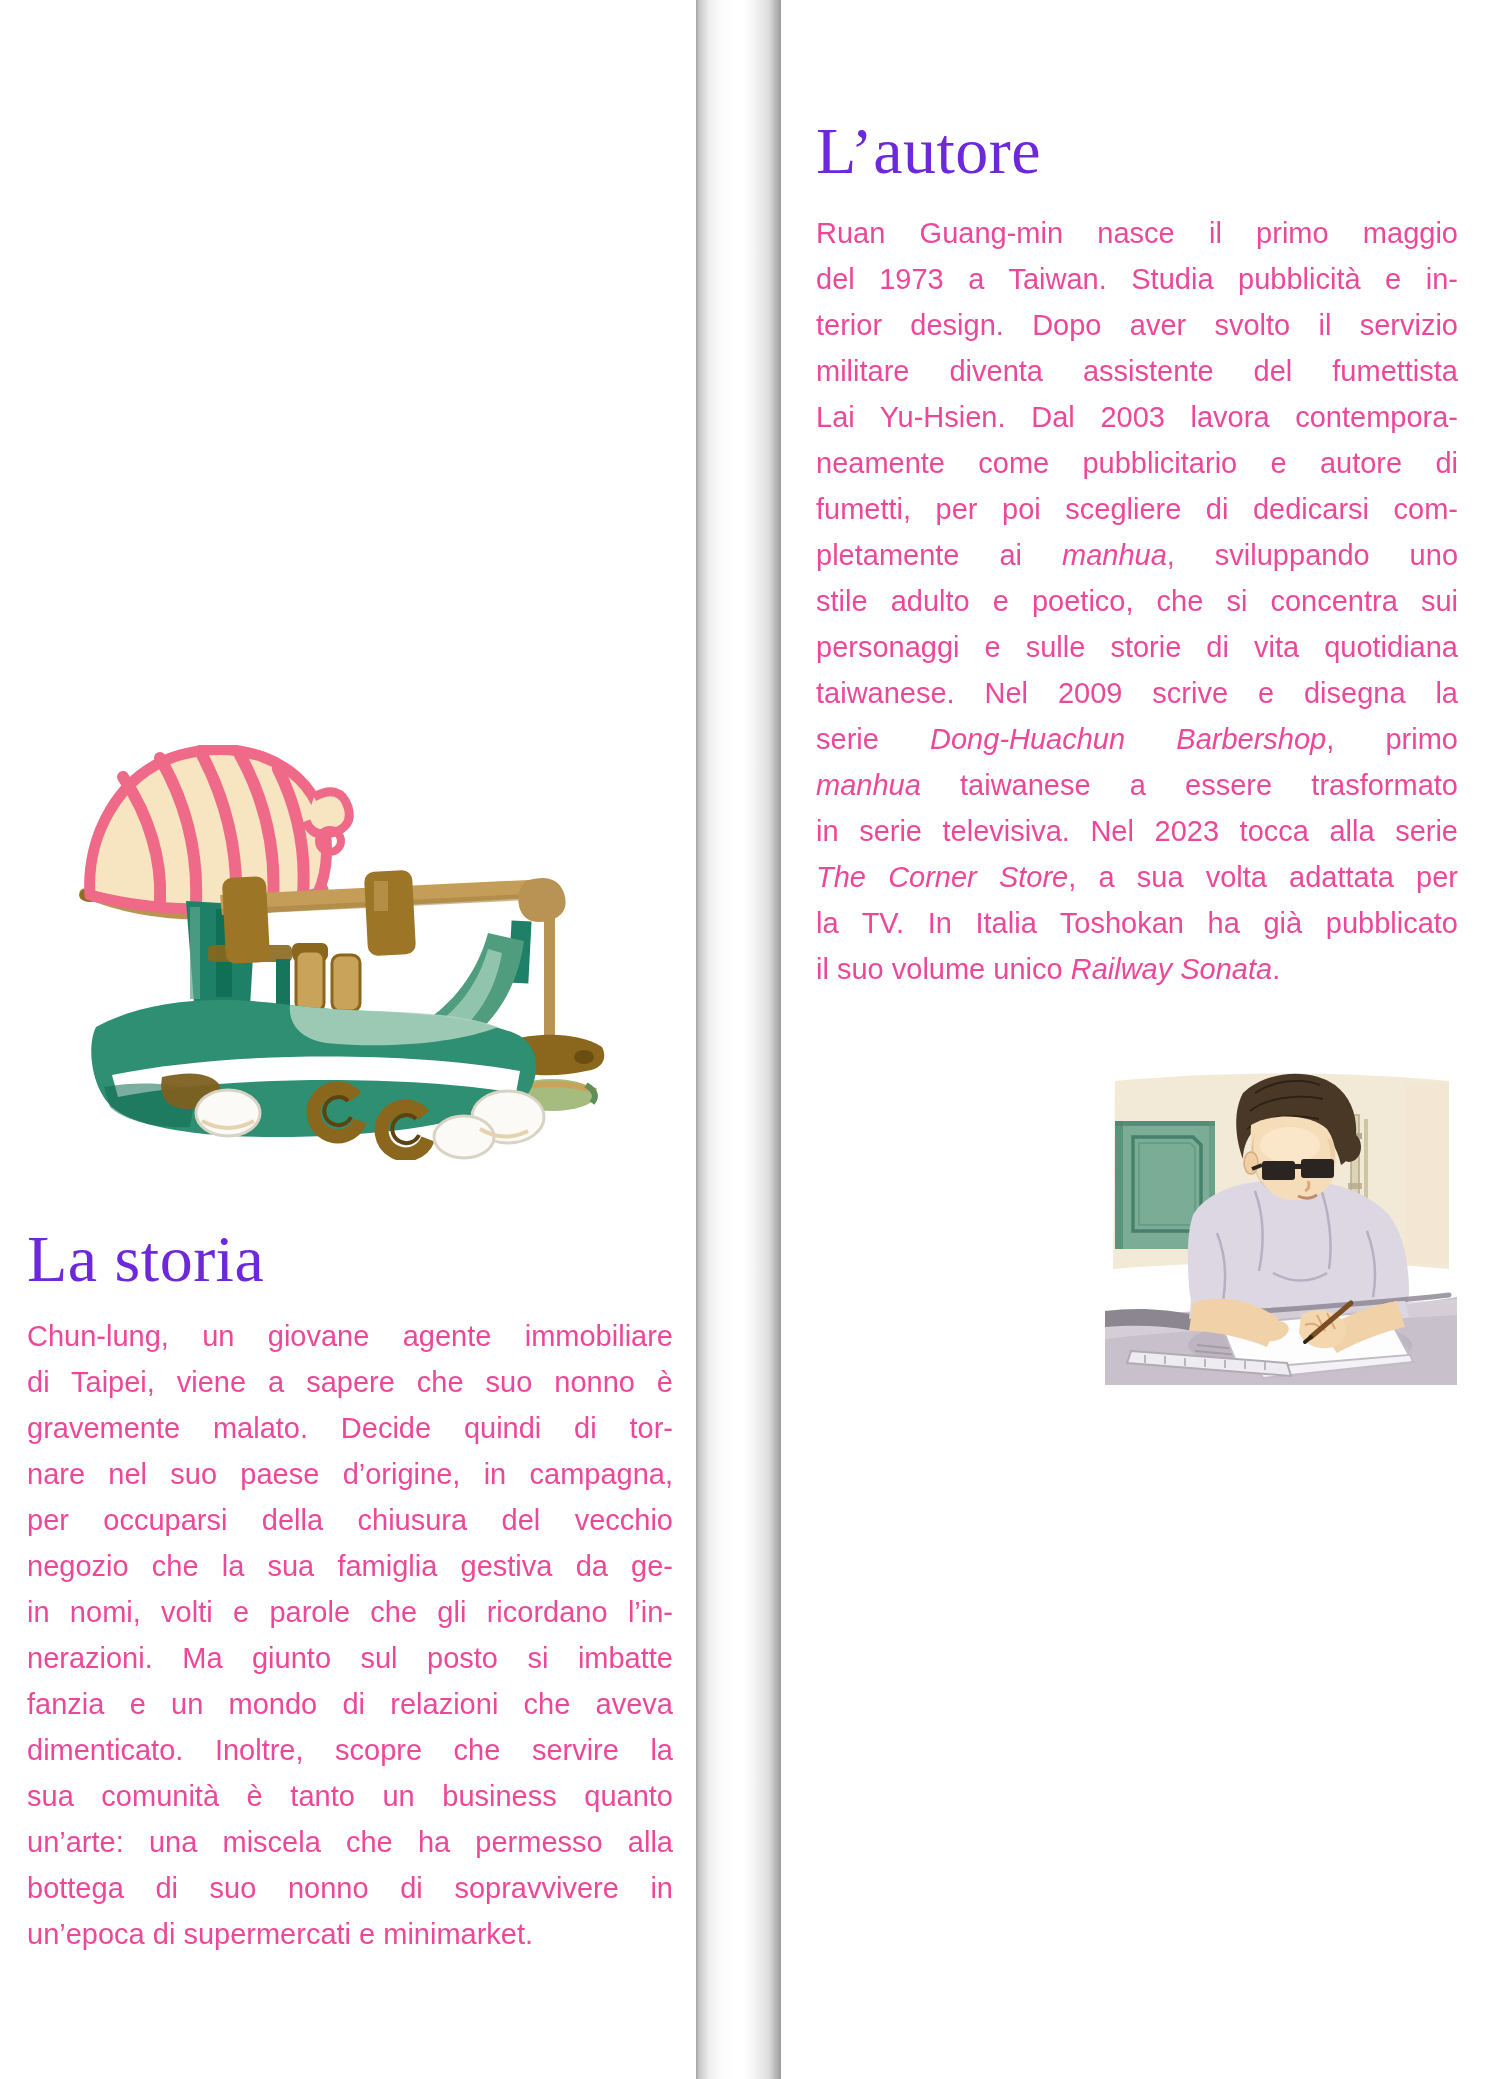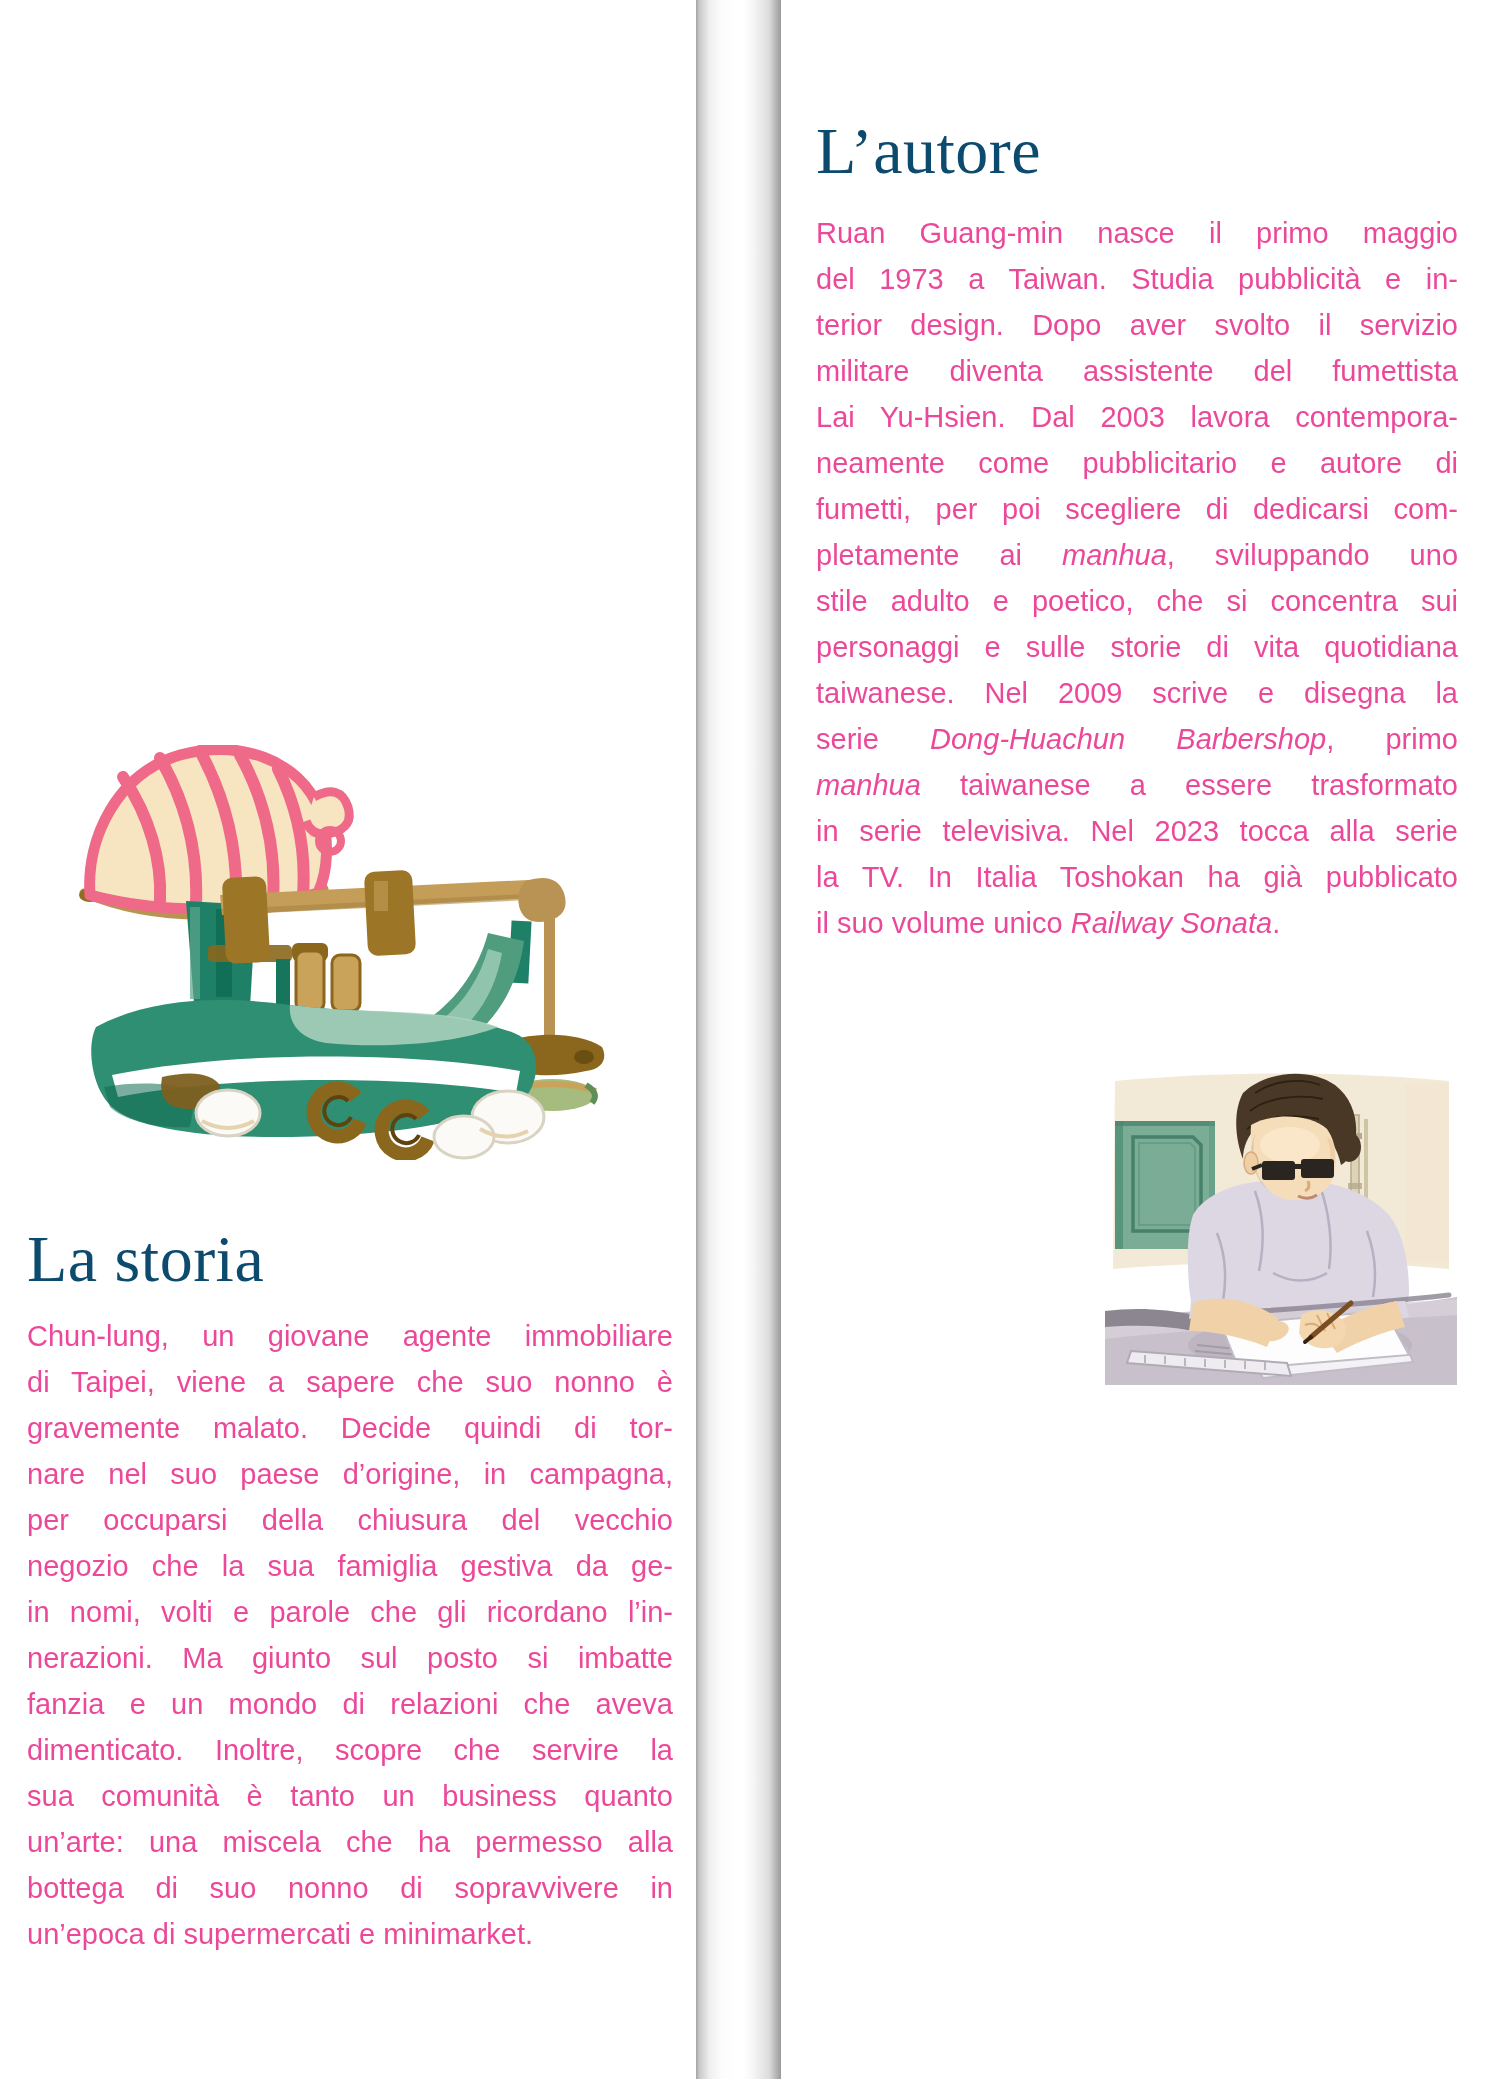--- a/index.html
+++ b/index.html
@@ -23,21 +23,21 @@
       #ffffff 46%, #ffffff 56%, #f5f5f5 68%, #dcdcdc 86%, #9a9a9a 100%);
   }
   .heading {
     position: absolute;
     margin: 0;
     font-family: "Liberation Serif", "DejaVu Serif", serif;
     font-weight: 400;
     font-size: 66px;
     line-height: 1.0;
     letter-spacing: 0.5px;
-    color: #0c4a6e;
+    color: #6d28d9;
   }
   .para {
     position: absolute;
     font-size: 29px;
     line-height: 46px;
     color: #ec4899;
   }
   .tline {
     height: 46px;
     overflow: hidden;
@@ -169,20 +169,21 @@
       <div class="tline"><span>Lai Yu-Hsien. Dal 2003 lavora contempora-</span></div>
       <div class="tline"><span>neamente come pubblicitario e autore di</span></div>
       <div class="tline"><span>fumetti, per poi scegliere di dedicarsi com-</span></div>
       <div class="tline"><span>pletamente ai </span><i>manhua</i><span>, sviluppando uno</span></div>
       <div class="tline"><span>stile adulto e poetico, che si concentra sui</span></div>
       <div class="tline"><span>personaggi e sulle storie di vita quotidiana</span></div>
       <div class="tline"><span>taiwanese. Nel 2009 scrive e disegna la</span></div>
       <div class="tline"><span>serie </span><i>Dong-Huachun Barbershop</i><span>, primo</span></div>
       <div class="tline"><i>manhua</i><span> taiwanese a essere trasformato</span></div>
       <div class="tline"><span>in serie televisiva. Nel 2023 tocca alla serie</span></div>
+      <div class="tline"><i>The Corner Store</i><span>, a sua volta adattata per</span></div>
       <div class="tline"><span>la TV. In Italia Toshokan ha già pubblicato</span></div>
       <div class="tline tline-last"><span>il suo volume unico </span><i>Railway Sonata</i><span>.</span></div>
     </div>
 
   <div class="illus" style="left:1105px; top:1063px; width:352px; height:322px;">
     <svg viewBox="0 0 352 322" xmlns="http://www.w3.org/2000/svg">
 
       <g>
         <path d="M10,18 C120,8 240,8 344,18 L344,206 C240,196 110,198 8,206 Z" fill="#f2ead6"></path>
         <path d="M300,20 L344,20 L344,200 L300,200 Z" fill="#f3e2cf" opacity="0.6"></path>

